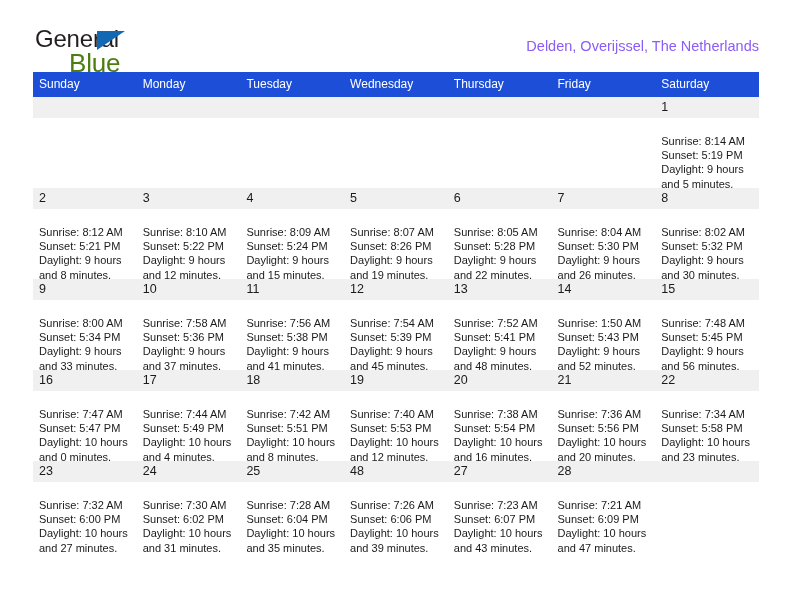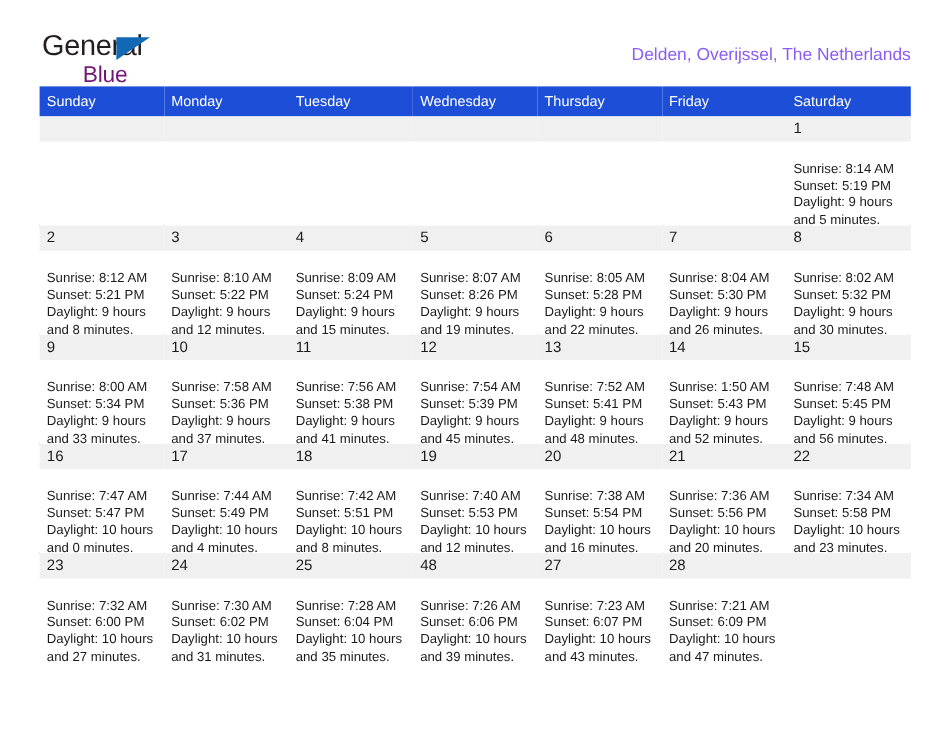--- a/index.html
+++ b/index.html
@@ -55,23 +55,23 @@
     top: 3px;
     width: 0;
     height: 0;
     border-left: 28px solid #1268b3;
     border-bottom: 19px solid transparent;
   }
   .brand-row2 {
     display: block;
     margin-top: 1px;
     margin-left: 34px;
-    font-size: 19px;
+    font-size: 26px;
     line-height: 22px;
-    color: #701a75;
+    color: #4d7c0f;
     letter-spacing: -0.2px;
   }
 
   .titles {
     text-align: right;
     padding-top: 2px;
   }
   .cal-title {
     font-size: 27px;
     line-height: 30px;

